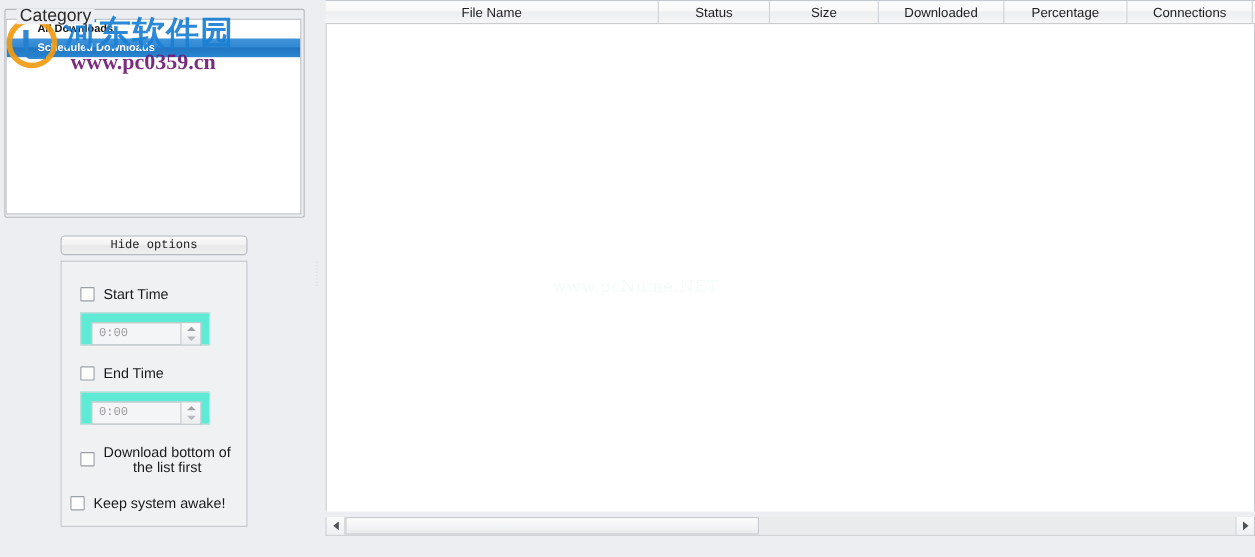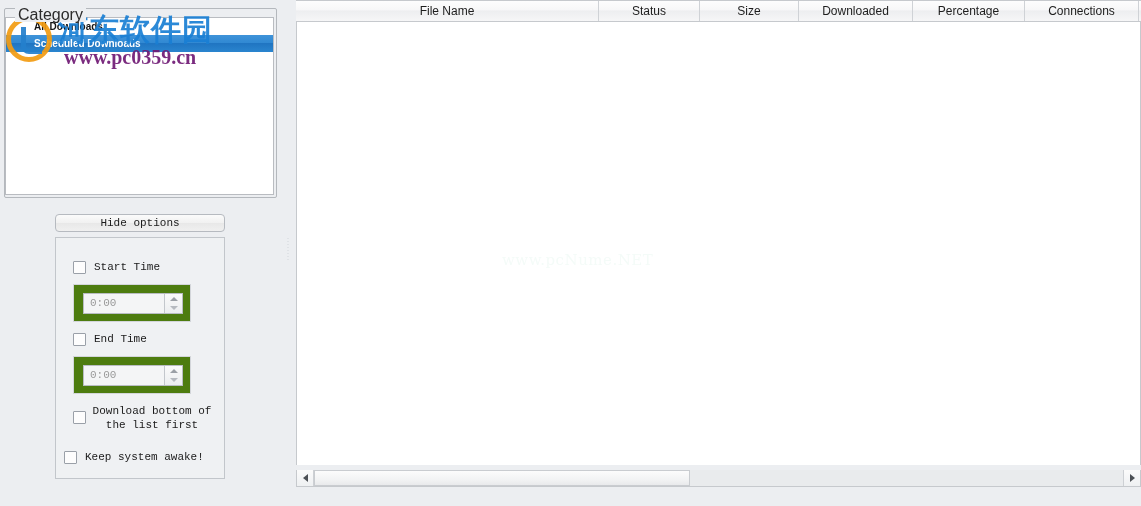--- a/index.html
+++ b/index.html
@@ -166,42 +166,42 @@
     width: 13px;
     height: 13px;
     border: 1px solid #9aa0a8;
     background: #fdfdfd;
     box-sizing: border-box;
     flex: none;
     border-radius: 1px;
     cursor: pointer;
   }
   .opt-label {
-    font-family: Liberation Mono, monospace;
-    font-size: 11px;
+    font-family: Liberation Sans, sans-serif;
+    font-size: 13px;
     color: #1a1a1a;
     margin-left: 8px;
     line-height: 13px;
     white-space: nowrap;
   }
   .opt-label.two-line {
     white-space: normal;
     text-align: center;
     line-height: 14px;
     width: 120px;
     margin-left: 6px;
   }
 
   .spin-wrap {
     position: absolute;
     border: 1px solid #d3d6da;
-    background: #4d7c0f;
+    background: #5eead4;
     box-sizing: border-box;
     width: 118px;
-    height: 38px;
+    height: 30px;
   }
   .spin {
     position: absolute;
     left: 9px;
     top: 8px;
     width: 100px;
     height: 21px;
     display: flex;
     box-sizing: border-box;
     border: 1px solid #b9bdc3;

